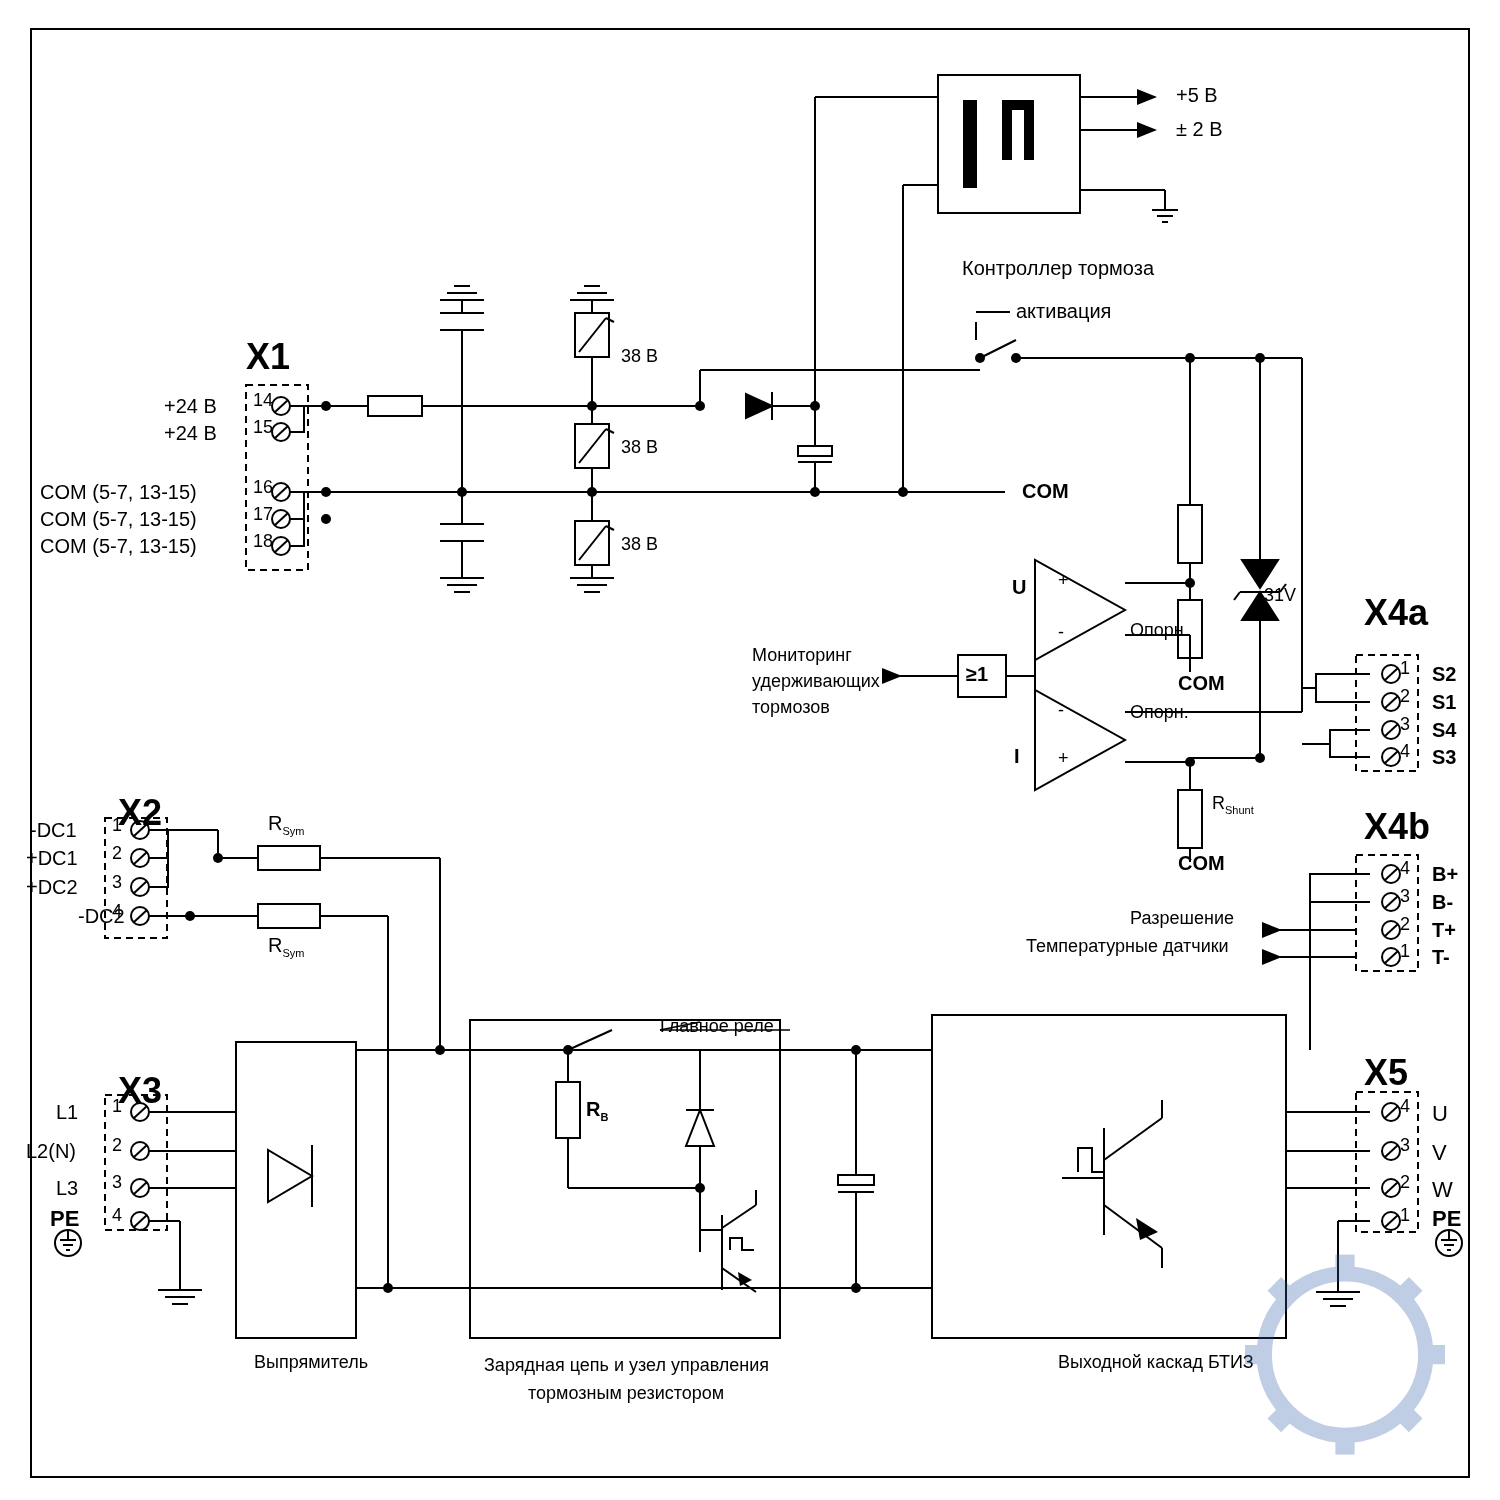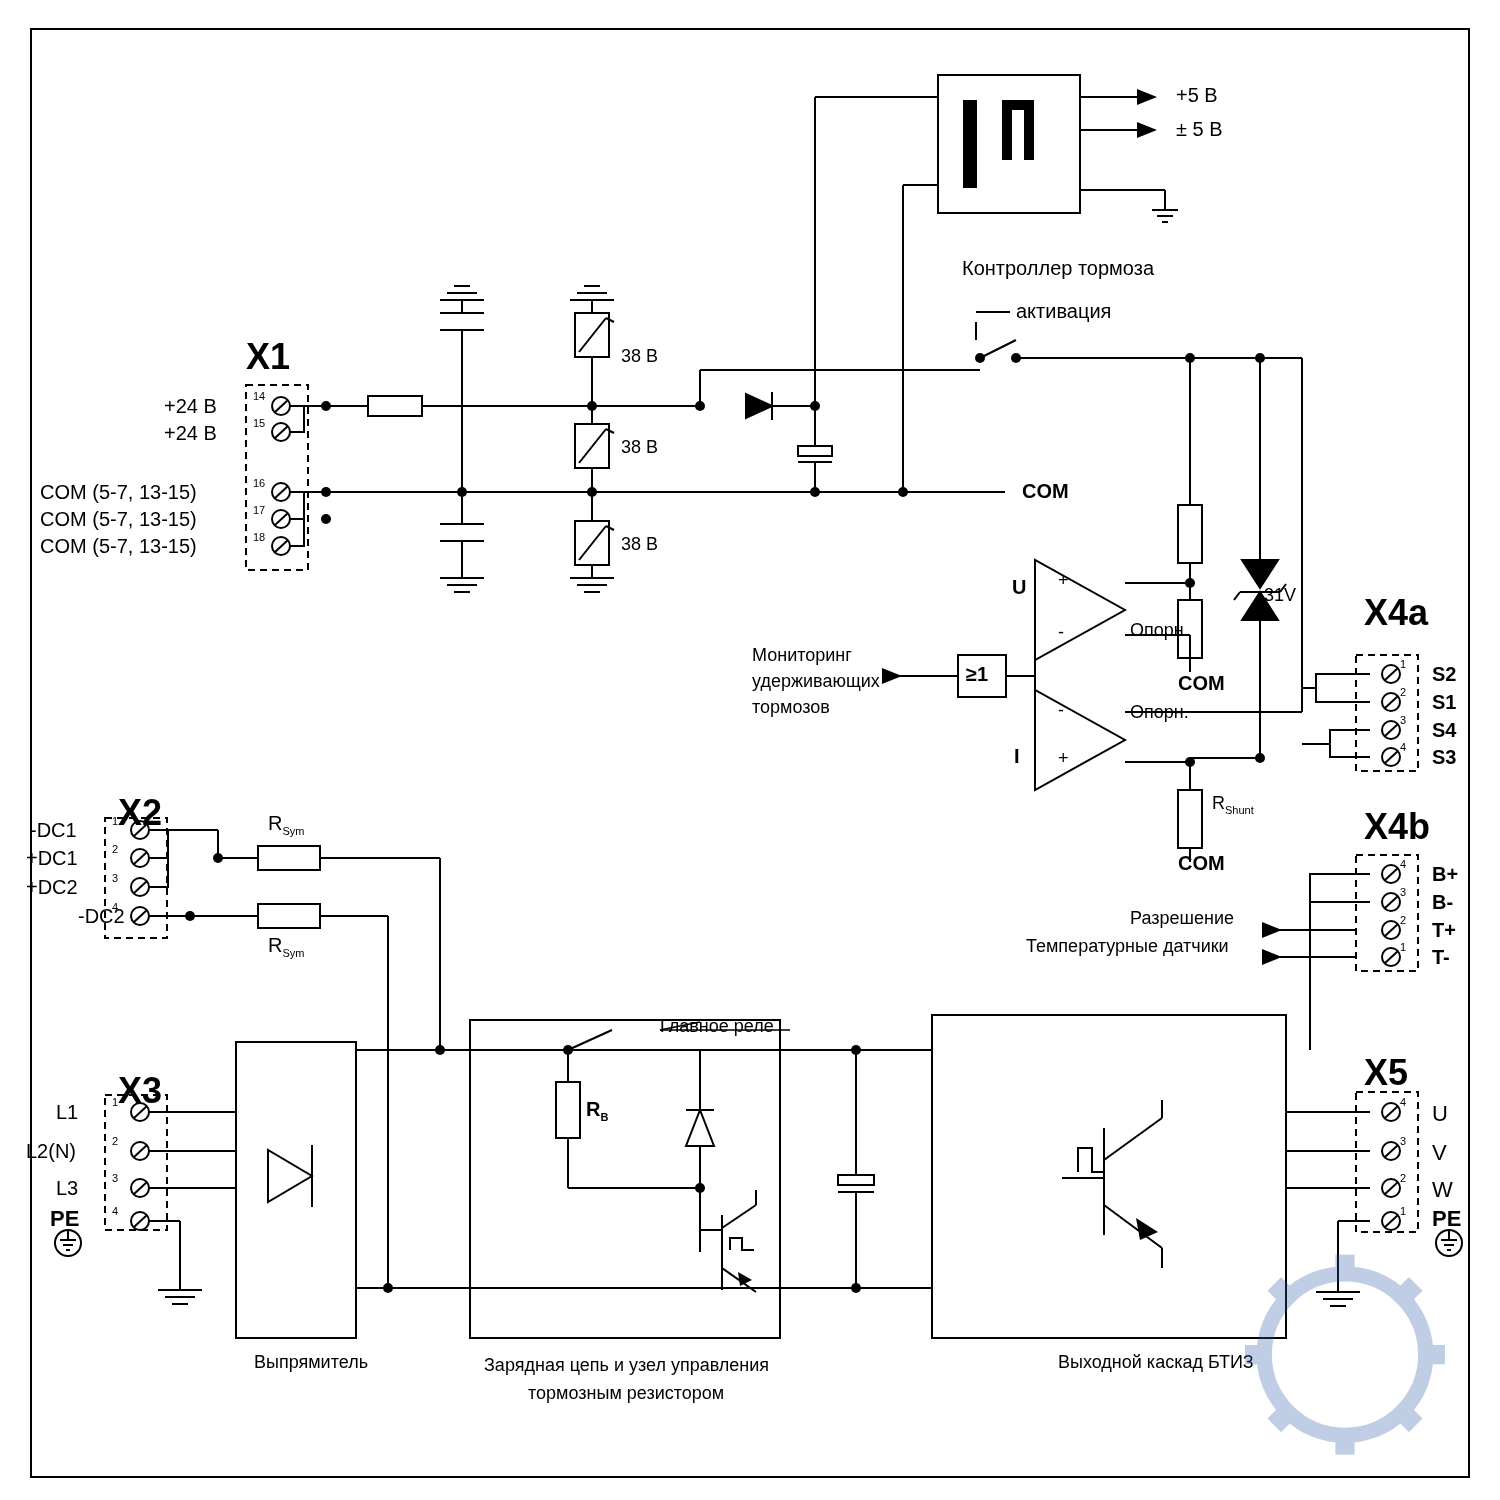--- a/index.html
+++ b/index.html
@@ -5,21 +5,21 @@
   html,body{margin:0;padding:0;background:#ffffff;}
   body{font-family:"Liberation Sans", sans-serif;}
   #canvas{position:relative;width:1500px;height:1500px;overflow:hidden;background:#fff;}
   .frame{position:absolute;left:30px;top:28px;width:1440px;height:1450px;border:2px solid #000;box-sizing:border-box;}
   svg.layer{position:absolute;left:0;top:0;width:1500px;height:1500px;pointer-events:none;}
   .lbl{position:absolute;font-family:"Liberation Sans",sans-serif;color:#000;white-space:nowrap;}
   .b{font-weight:bold;}
   .sz22{font-size:22px;}
   .sz20{font-size:20px;}
   .sz18{font-size:18px;}
-  .sz13{font-size:11px;}
+  .sz13{font-size:18px;}
   .sz28{font-size:36px;font-weight:bold;}
   .sub{font-size:11px;vertical-align:sub;}
   .wm{position:absolute;right:30px;bottom:30px;width:250px;height:250px;opacity:.30;}
 </style>
 </head>
 <body>
 
 <div id="canvas">
 
   <div class="frame"></div>
@@ -380,21 +380,21 @@
       <line x1="60" y1="1240" x2="76" y2="1240"></line>
       <line x1="63" y1="1245" x2="73" y2="1245"></line>
       <line x1="66" y1="1250" x2="70" y2="1250"></line>
       <line x1="68" y1="1230" x2="68" y2="1240"></line>
 
       <line x1="660" y1="1030" x2="790" y2="1030" stroke-width="1.6"></line>
     </g>
   </svg>
 
   <div class="lbl sz20" style="left:1176px;top:84px;">+5 В</div>
-  <div class="lbl sz20" style="left:1176px;top:118px;">± 5 В</div>
+  <div class="lbl sz20" style="left:1176px;top:118px;">± 2 В</div>
   <div class="lbl sz20" style="left:962px;top:257px;">Контроллер тормоза</div>
   <div class="lbl sz20" style="left:1016px;top:300px;">активация</div>
 
   <div class="lbl sz28" style="left:246px;top:336px;">X1</div>
   <div class="lbl sz20" style="left:164px;top:395px;">+24 В</div>
   <div class="lbl sz13" style="left:253px;top:390px;">14</div>
   <div class="lbl sz20" style="left:164px;top:422px;">+24 В</div>
   <div class="lbl sz13" style="left:253px;top:417px;">15</div>
   <div class="lbl sz20" style="left:40px;top:481px;">COM (5-7, 13-15)</div>
   <div class="lbl sz13" style="left:253px;top:477px;">16</div>

